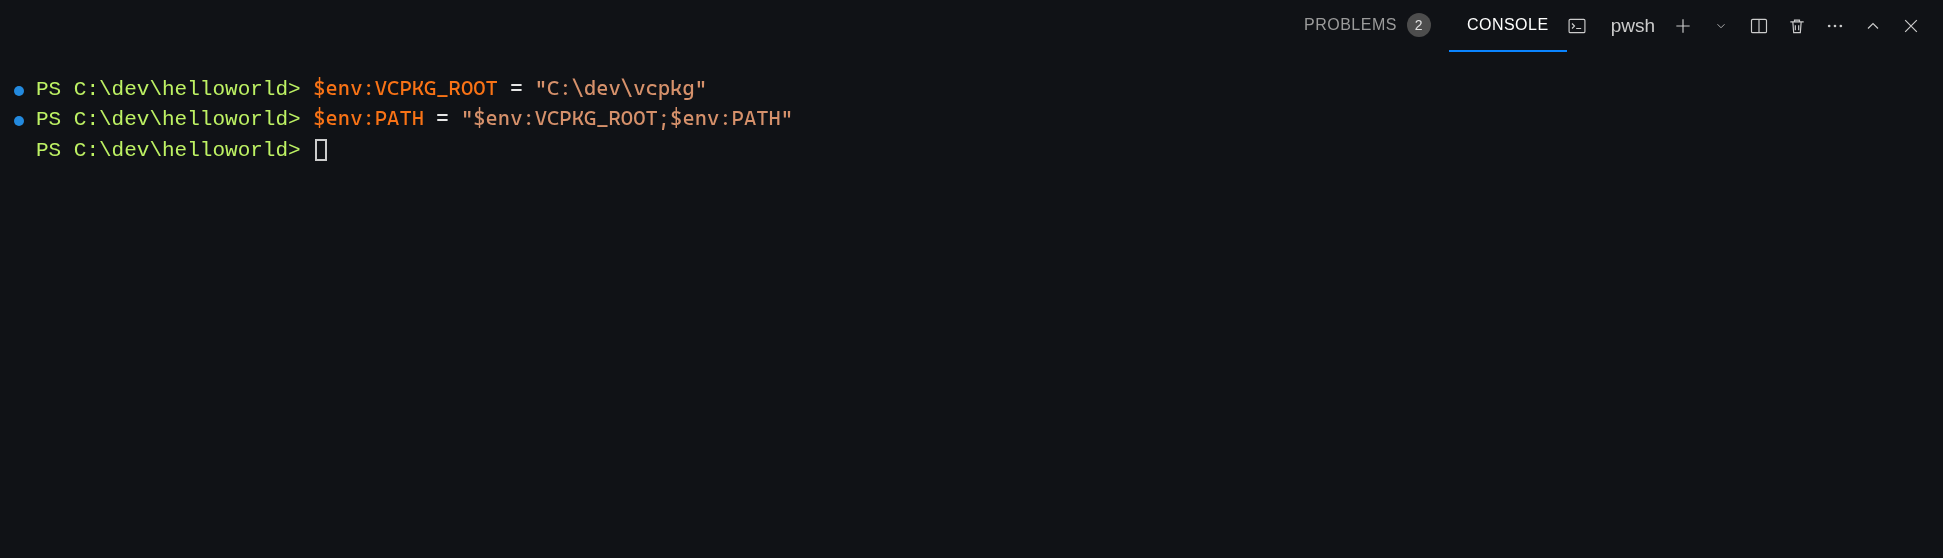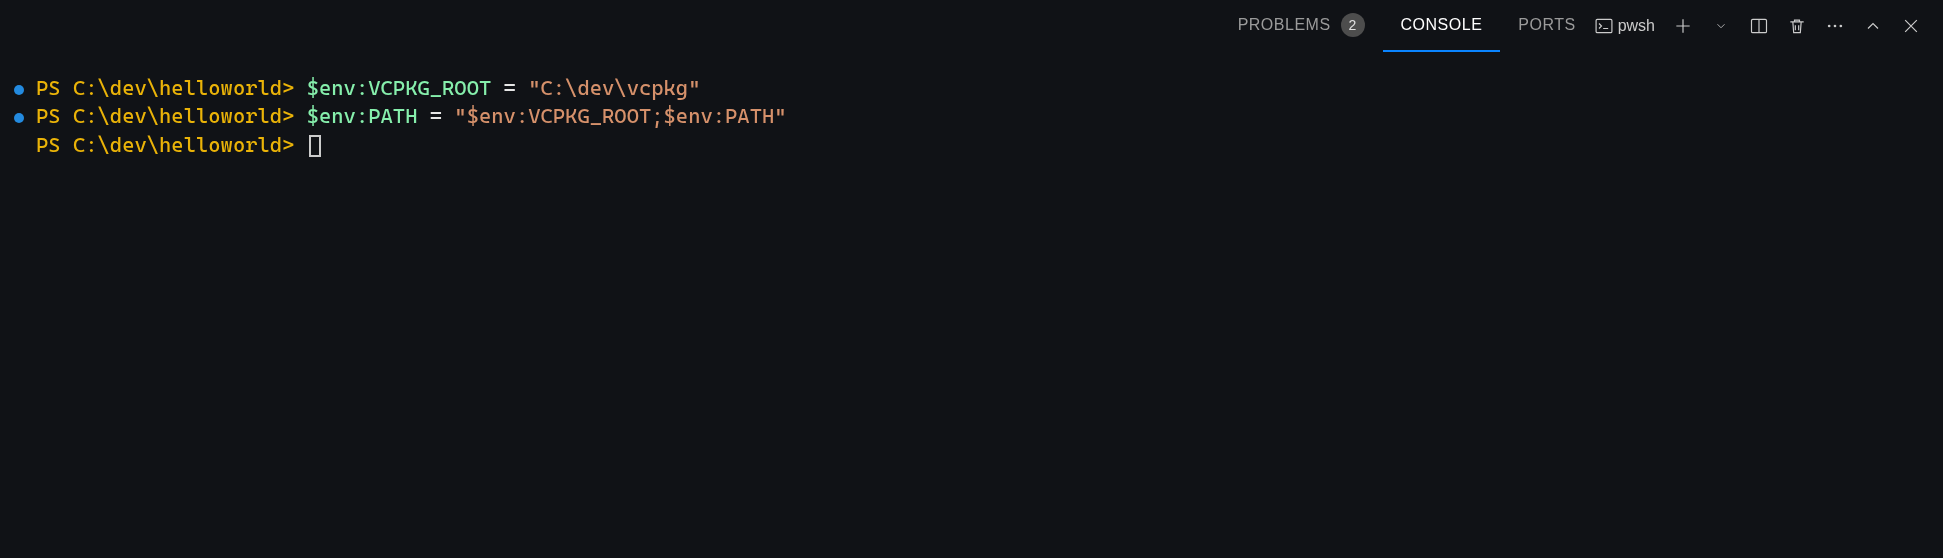--- a/index.html
+++ b/index.html
@@ -5,48 +5,45 @@
   * { box-sizing: border-box; margin: 0; padding: 0; }
   html, body { width: 1943px; height: 558px; background: #101216; font-family: "Segoe UI", sans-serif; color: #cccccc; overflow: hidden; }
   .panel { width: 100%; height: 100%; display: flex; flex-direction: column; }
   .tabbar { height: 52px; display: flex; align-items: center; padding: 0 18px 0 10px; }
   .tabs { display: flex; align-items: center; flex: 1; gap: 0; justify-content: flex-end; }
   .tab { display: flex; align-items: center; height: 52px; padding: 0 18px; font-size: 16px; letter-spacing: 0.5px; color: #9b9b9b; cursor: pointer; border-bottom: 2px solid transparent; }
   .tab.active { color: #ffffff; border-bottom-color: #0a84ff; }
   .badge { display: inline-flex; align-items: center; justify-content: center; min-width: 24px; height: 24px; border-radius: 12px; background: #4d4d4d; color: #e0e0e0; font-size: 14px; margin-left: 10px; padding: 0 6px; }
   .right-actions { display: flex; align-items: center; gap: 10px; }
   .action { display: flex; align-items: center; justify-content: center; width: 28px; height: 28px; color: #cccccc; cursor: pointer; }
-  .action.with-text { width: auto; gap: 4px; font-size: 16px; padding-right:4px; }
+  .action.with-text { width: auto; gap: 24px; font-size: 19px; padding-right:4px; }
   .action svg { width: 20px; height: 20px; stroke: currentColor; fill: none; stroke-width: 1.4; }
   .terminal-body { flex: 1; padding: 22px 10px 10px 14px; font-family: "Consolas","Cascadia Mono",monospace; font-size: 21px; line-height: 1.35; white-space: pre; }
   .line { display: flex; align-items: center; }
   .bullet { width: 22px; display:inline-block; }
   .dot { width: 10px; height: 10px; border-radius: 50%; background: #238adf; display:inline-block; vertical-align: middle; }
-  .prompt { color: #eab308; }
-  .cmd-var { color: #86efac; }
+  .prompt { color: #bef264; font-family: Liberation Mono, monospace; }
+  .cmd-var { color: #f97316; }
   .cmd-eq { color: #e6e6e6; }
   .cmd-str { color: #d6916b; }
   .cursor { display:inline-block; width: 12px; height: 22px; border: 2px solid #cccccc; margin-left: 2px; vertical-align: text-bottom; }
   .chev svg{width:14px;height:14px;}
 </style>
 </head>
 <body>
 
 <div class="panel">
   <div class="tabbar">
     <div class="tabs" id="tabs-container">
         <div class="tab">
           <span>PROBLEMS</span>
           <span class="badge">2</span>
         </div>
         <div class="tab active">
           <span>CONSOLE</span>
-        </div>
-        <div class="tab">
-          <span>PORTS</span>
         </div>
       </div>
     <div class="right-actions">
       <div class="action with-text">
         <svg viewBox="0 0 24 24">
             <rect x="2.5" y="4" width="19" height="16" rx="1.5"></rect>
             <path d="M6 9l3 3-3 3M11 15h6"></path>
           </svg>
         <span>pwsh</span>
       </div>

